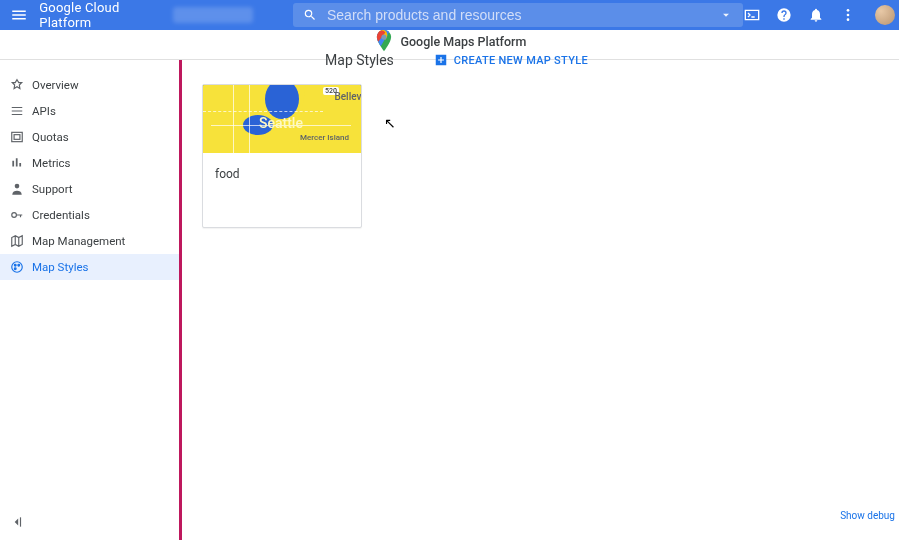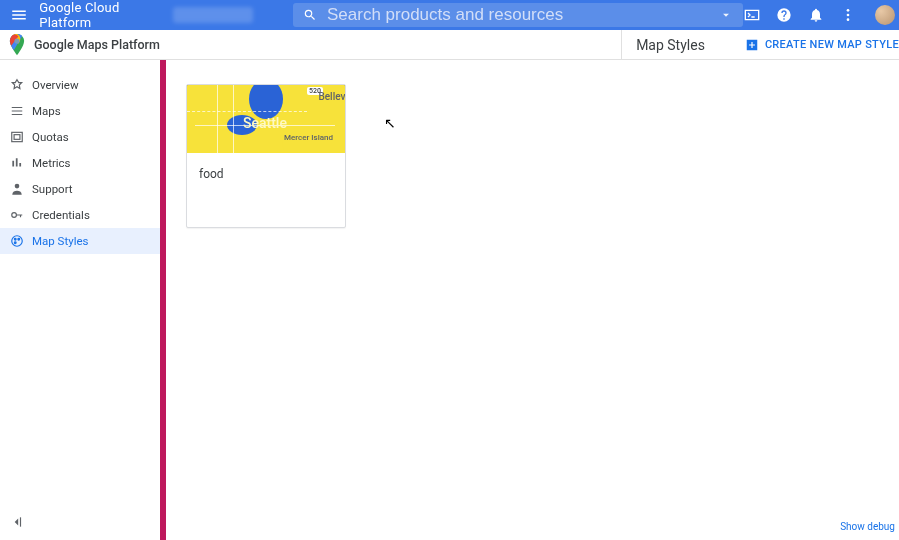--- a/index.html
+++ b/index.html
@@ -6,41 +6,41 @@
   body { font-family: Roboto, "Helvetica Neue", Arial, sans-serif; font-size: 13px; color: #3c4043; width: 899px; height: 540px; overflow: hidden; background: #fff; position: relative; }
 
   
   .topbar { height: 30px; background: #3b78e7; display: flex; align-items: center; padding: 0 8px; color: #fff; }
   .topbar .menu-icon { width: 24px; height: 24px; display: flex; align-items: center; justify-content: center; cursor: pointer; }
   .topbar .platform-name { font-size: 13px; font-weight: 400; margin-left: 10px; letter-spacing: 0.2px; }
   .topbar .blur-project { margin-left: 14px; width: 90px; height: 16px; background: rgba(255,255,255,0.18); filter: blur(2px); border-radius: 3px; }
   .topbar .search-wrap { margin-left: 40px; }
   .searchbox { display:flex; align-items:center; background:#5b8ee9; border-radius:3px; height:24px; width:450px; padding:0 10px; }
   .searchbox svg { flex-shrink:0; }
-  .searchbox input { background:transparent; border:none; outline:none; color:#fff; font-size:17px; margin-left:10px; width:100%; }
+  .searchbox input { background:transparent; border:none; outline:none; color:#fff; font-size:14px; margin-left:10px; width:100%; }
   .searchbox input::placeholder { color: #d2def8; }
   .searchbox .chev { margin-left:auto; opacity:.9; }
   .topbar .right-icons { margin-left:auto; display:flex; align-items:center; gap:14px; }
   .topbar .right-icons .icon { width:18px; height:18px; display:flex; align-items:center; justify-content:center; cursor:pointer; }
   .avatar { width:20px; height:20px; border-radius:50%; background: radial-gradient(circle at 30% 30%, #e8c9a7, #b89470); margin-left:4px; margin-right:-4px; }
 
   
-  .subheader { height: 30px; display:flex; align-items:center; border-bottom:1px solid #e0e0e0; }
+  .subheader { height: 30px; display:flex; align-items:center; border-bottom:1px solid #e0e0e0;flex-direction:column; }
   .subheader .logo-cell { width:34px; display:flex; align-items:center; justify-content:center; }
   .subheader .product-name { font-size:12.5px; color:#3c4043; font-weight:500; }
   .subheader .divider { width:1px; height:30px; background:#e0e0e0; margin-left:auto; }
   .subheader-left { display:flex; align-items:center; width:166px; }
   .subheader-right { display:flex; align-items:center; padding-left:14px; }
   .page-title { font-size:14px; color:#3c4043; font-weight:400; }
   .create-btn { display:flex; align-items:center; margin-left:40px; color:#1a73e8; font-weight:500; font-size:11px; letter-spacing:.3px; cursor:pointer; }
   .create-btn svg { margin-right:6px; }
 
   
   .body-wrap { display:flex; height: calc(540px - 60px); }
-  .sidebar { width:166px; border-right:6px solid #be185d; padding-top:12px; position:relative; }
+  .sidebar { width:182px; border-right:3px solid #be185d; padding-top:12px; position:relative; }
   .side-item { display:flex; align-items:center; height:26px; padding-left:10px; font-size:11.5px; color:#3c4043; cursor:pointer; }
   .side-item .ic { width:22px; display:flex; align-items:center; justify-content:flex-start; color:#5f6368; }
   .side-item.active { background:#e8f0fe; color:#1a73e8; }
   .side-item.active .ic { color:#1a73e8; }
   .collapse-btn { position:absolute; bottom:8px; left:10px; cursor:pointer; color:#5f6368; }
 
   .main { flex:1; padding:24px 0 0 20px; position:relative; }
   .style-card { width:160px; border:1px solid #dadce0; border-radius:2px; box-shadow:0 1px 1px rgba(0,0,0,.05); background:#fff; cursor:pointer; overflow:hidden; }
   .style-thumb { width:100%; height:68px; position:relative; overflow:hidden; background:#2a63d6; }
   .style-body { padding:14px 12px 46px 12px; font-size:12px; color:#3c4043; }
@@ -57,21 +57,21 @@
   .road.r2 { left:8px; top:40px; width:140px; height:1px; }
   .road.r3 { left:30px; top:0; width:1px; height:68px; }
   .road.r4 { left:46px; top:0; width:1px; height:68px; }
   .maplabel { position:absolute; font-size:11px; color:#3c4043; font-weight:500; }
   .maplabel.seattle { left:56px; top:30px; font-size:14px; color:#fef9c3; }
   .maplabel.bellevue { right:-6px; top:6px; font-size:10px; color:#5f6368; }
   .maplabel.mercer { right:12px; top:48px; font-size:8px; color:#5f6368; }
   .maplabel.sm { left:120px; top:2px; font-size:7px; background:#fff; padding:0 2px; border-radius:2px; }
 
   .cursor { position:absolute; left:384px; top:115px; color:#000; font-size:14px; pointer-events:none; }
-  .show-debug { position:absolute; right:4px; bottom:8px; font-size:10px; color:#1a73e8; cursor:pointer; }
+  .show-debug { position:absolute; right:4px; bottom:19px; font-size:10px; color:#1a73e8; cursor:pointer; }
 </style>
 </head>
 <body>
 
 <div class="topbar">
   <div class="menu-icon">
     <svg width="18" height="18" viewBox="0 0 24 24" fill="#fff">
         <path d="M3 6h18v2H3zM3 11h18v2H3zM3 16h18v2H3z"></path>
       </svg>
   </div>
@@ -151,21 +151,21 @@
           </svg>
         </span>
       <span>Overview</span>
     </div>
     <div class="side-item">
       <span class="ic">
           <svg width="14" height="14" viewBox="0 0 24 24" fill="currentColor">
             <path d="M3 5h18v2H3zM3 11h18v2H3zM3 17h18v2H3z"></path>
           </svg>
         </span>
-      <span>Maps</span>
+      <span>APIs</span>
     </div>
     <div class="side-item">
       <span class="ic">
           <svg width="14" height="14" viewBox="0 0 24 24" fill="none" stroke="currentColor" stroke-width="2">
             <rect x="3" y="4" width="18" height="16"></rect>
             <rect x="7" y="8" width="10" height="8"></rect>
           </svg>
         </span>
       <span>Quotas</span>
     </div>
@@ -187,20 +187,28 @@
       <span>Support</span>
     </div>
     <div class="side-item">
       <span class="ic">
           <svg width="14" height="14" viewBox="0 0 24 24" fill="none" stroke="currentColor" stroke-width="2">
             <circle cx="7" cy="12" r="4"></circle>
             <path d="M11 12h10M18 12v4"></path>
           </svg>
         </span>
       <span>Credentials</span>
+    </div>
+    <div class="side-item">
+      <span class="ic">
+          <svg width="14" height="14" viewBox="0 0 24 24" fill="none" stroke="currentColor" stroke-width="2">
+            <path d="M9 3L3 6v15l6-3 6 3 6-3V3l-6 3-6-3zM9 3v15M15 6v15"></path>
+          </svg>
+        </span>
+      <span>Map Management</span>
     </div>
     <div class="side-item active">
       <span class="ic">
           <svg width="14" height="14" viewBox="0 0 24 24" fill="none" stroke="currentColor" stroke-width="2">
             <circle cx="12" cy="12" r="9"></circle>
             <circle cx="9" cy="9" r="1.5" fill="currentColor"></circle>
             <circle cx="15" cy="9" r="1.5" fill="currentColor"></circle>
             <circle cx="9" cy="15" r="1.5" fill="currentColor"></circle>
           </svg>
         </span>

